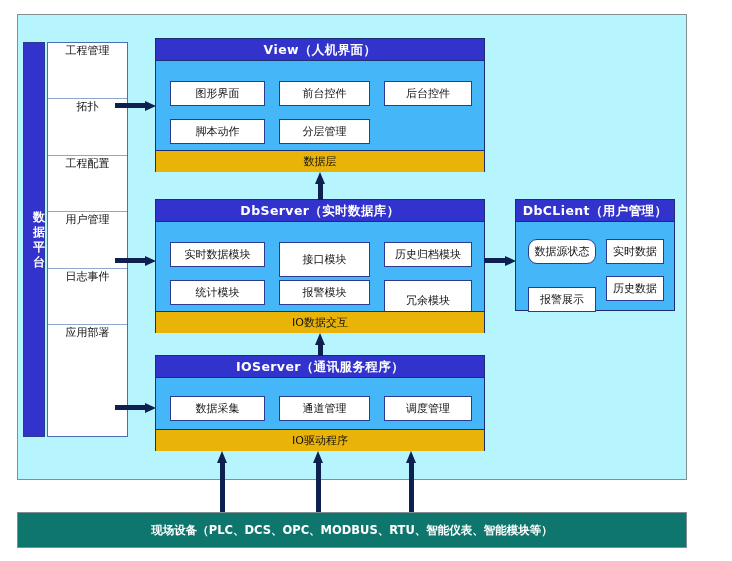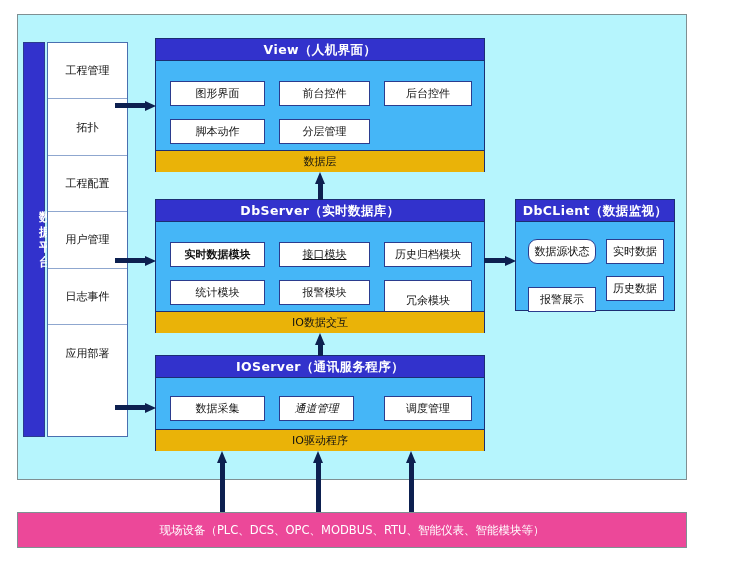--- a/index.html
+++ b/index.html
@@ -33,38 +33,38 @@
 
   
   #platform{position:absolute;left:23px;top:42px;width:105px;height:395px;}
   #plat-bar{
     position:absolute;left:0;top:0;width:22px;height:395px;
     background:#3232cc;border:1px solid #2b3c8e;box-sizing:border-box;
   }
   #plat-bar span{
     position:absolute;left:0;right:0;top:50%;transform:translateY(-50%);
     color:#fff;font-weight:bold;font-size:12px;text-align:center;line-height:15px;
-    word-break:break-all;padding:0 15px;box-sizing:border-box;
+    word-break:break-all;padding:0 9px;box-sizing:border-box;
   }
   #plat-list{
     position:absolute;left:24px;top:0;width:81px;height:395px;
     border:1px solid #4a6fb0;box-sizing:border-box;background:#ffffff;
   }
   .plat-item{
     box-sizing:border-box;height:56.42px;border-bottom:1px solid #8fa7cf;
-    display:flex;align-items:center;justify-content:center;
+    display:flex;align-items:flex-start;justify-content:center;
     font-size:11px;color:#111;white-space:nowrap;background:#fff;
   }
   .plat-item:last-child{border-bottom:none;}
 
   
   #devbar{
     position:absolute;left:17px;top:512px;width:670px;height:36px;
-    background:#ec4899;border:1px solid #7f8f92;box-sizing:border-box;
-    color:#fff;font-size:11.5px;font-weight:normal;text-align:center;line-height:34px;
+    background:#0f766e;border:1px solid #7f8f92;box-sizing:border-box;
+    color:#fff;font-size:11.5px;font-weight:bold;text-align:center;line-height:34px;
     white-space:nowrap;
   }
 
   
   .arrow{position:absolute;}
   .ar-h{height:9px;}
   .ar-h .shaft{position:absolute;left:0;top:2px;height:5px;background:#0d2050;}
   .ar-h .head{
     position:absolute;right:0;top:0;width:0;height:0;
     border-top:5px solid transparent;border-bottom:5px solid transparent;
@@ -129,24 +129,24 @@
       <div class="cell" style="left:123px;top:58px;width:91px;height:25px;">
         <span>分层管理</span>
       </div>
       <div class="modfoot">数据层</div>
     </div>
   </div>
 
   <div class="modbox" id="dbserver-box" style="left:155px;top:199px;width:330px;height:134px;">
     <div class="modhead">DbServer（实时数据库）</div>
     <div class="modbody" style="height:111px;">
-      <div class="cell" style="left:14px;top:20px;width:95px;height:25px;font-weight:bold;">
+      <div class="cell" style="left:14px;top:20px;width:95px;height:25px;">
         <span>实时数据模块</span>
       </div>
-      <div class="cell" style="left:123px;top:20px;width:91px;height:25px;text-decoration:underline;">
+      <div class="cell" style="left:123px;top:20px;width:91px;height:35px;">
         <span>接口模块</span>
       </div>
       <div class="cell" style="left:228px;top:20px;width:88px;height:25px;">
         <span>历史归档模块</span>
       </div>
       <div class="cell" style="left:14px;top:58px;width:95px;height:25px;">
         <span>统计模块</span>
       </div>
       <div class="cell" style="left:123px;top:58px;width:91px;height:25px;">
         <span>报警模块</span>
@@ -157,32 +157,32 @@
       <div class="modfoot">IO数据交互</div>
     </div>
   </div>
 
   <div class="modbox" id="ioserver-box" style="left:155px;top:355px;width:330px;height:96px;">
     <div class="modhead">IOServer（通讯服务程序）</div>
     <div class="modbody" style="height:73px;">
       <div class="cell" style="left:14px;top:18px;width:95px;height:25px;">
         <span>数据采集</span>
       </div>
-      <div class="cell" style="left:123px;top:18px;width:75px;height:25px;font-style:italic;">
+      <div class="cell" style="left:123px;top:18px;width:91px;height:25px;">
         <span>通道管理</span>
       </div>
       <div class="cell" style="left:228px;top:18px;width:88px;height:25px;">
         <span>调度管理</span>
       </div>
       <div class="modfoot">IO驱动程序</div>
     </div>
   </div>
 
   <div class="modbox" id="dbclient-box" style="left:515px;top:199px;width:160px;height:112px;">
-    <div class="modhead">DbCLient（数据监视）</div>
+    <div class="modhead">DbCLient（用户管理）</div>
     <div class="modbody" style="height:89px;">
       <div class="cell" style="left:12px;top:17px;width:68px;height:25px;border-radius:9px;">
         <span>数据源状态</span>
       </div>
       <div class="cell" style="left:90px;top:17px;width:58px;height:25px;">
         <span>实时数据</span>
       </div>
       <div class="cell" style="left:12px;top:65px;width:68px;height:25px;">
         <span>报警展示</span>
       </div>

